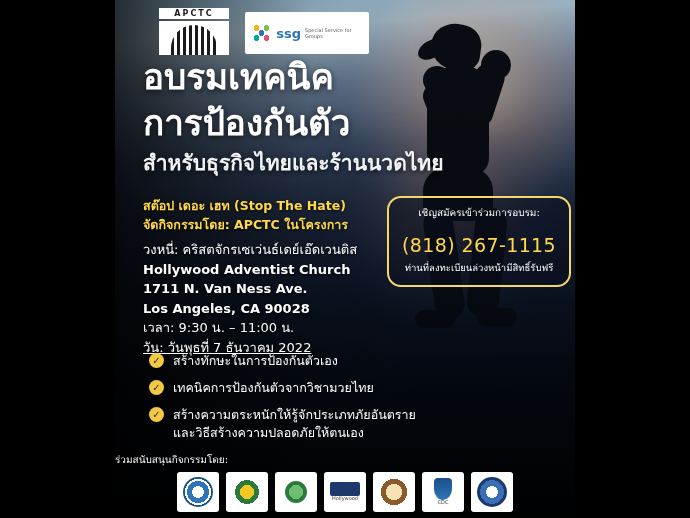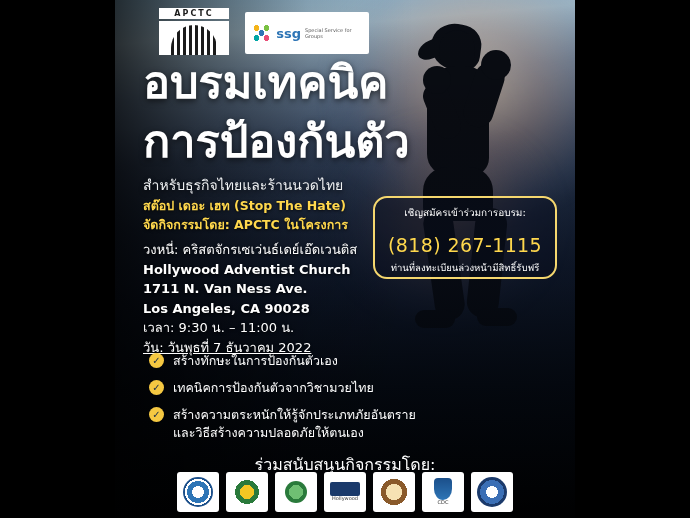--- a/index.html
+++ b/index.html
@@ -218,32 +218,32 @@
   }
 
   
   .headline {
     position: absolute;
     left: 28px;
     top: 54px;
     width: 400px;
   }
   .h-line1, .h-line2 {
-    font-family: Liberation Serif, serif;
+    font-family: Liberation Sans, sans-serif;
     font-weight: bold;
-    font-size: 45px;
+    font-size: 35px;
     line-height: 1.32;
     color: #ffffff;
     text-shadow: 0 2px 6px rgba(0,0,0,0.65);
     letter-spacing: 0px;
   }
   .h-line3 {
     font-family: "DejaVu Sans", sans-serif;
-    font-weight: normal;
-    font-size: 14px;
+    font-weight: bold;
+    font-size: 21px;
     line-height: 1.5;
     color: #f0f2f4;
     text-shadow: 0 2px 5px rgba(0,0,0,0.7);
     margin-top: 2px;
   }
   .organizer {
     position: absolute;
     left: 28px;
     top: 196px;
     width: 260px;
@@ -264,27 +264,27 @@
     font-size: 13px;
     line-height: 1.5;
     text-shadow: 0 1px 3px rgba(0,0,0,0.85);
   }
   .venue .bold { font-weight: bold; }
   .venue .underline { text-decoration: underline; }
 
   
   .callout {
     position: absolute;
-    right: 18px;
+    right: 4px;
     top: 196px;
     width: 168px;
     border: 2px solid #f5d76e;
     border-radius: 14px;
     background: rgba(8,14,28,0.45);
-    padding: 8px 6px 2px 6px;
+    padding: 8px 6px 10px 6px;
     text-align: center;
   }
   .callout .c-top {
     color: #ffffff;
     font-size: 10px;
     line-height: 1.4;
   }
   .callout .c-phone {
     color: #ffd84d;
     font-size: 19px;
@@ -327,23 +327,23 @@
     color: #ffffff;
     font-size: 12.5px;
     line-height: 1.45;
   }
 
   
   .sponsor-title {
     position: absolute;
     left: 0; top: 452px;
     width: 460px;
-    text-align: center;
+    text-align: left;
     color: #ffffff;
-    font-size: 16px;
+    font-size: 10px;
   }
   .sponsor-row {
     position: absolute;
     left: 0; top: 472px;
     width: 460px;
     display: flex;
     justify-content: center;
     align-items: flex-end;
     gap: 7px;
   }

